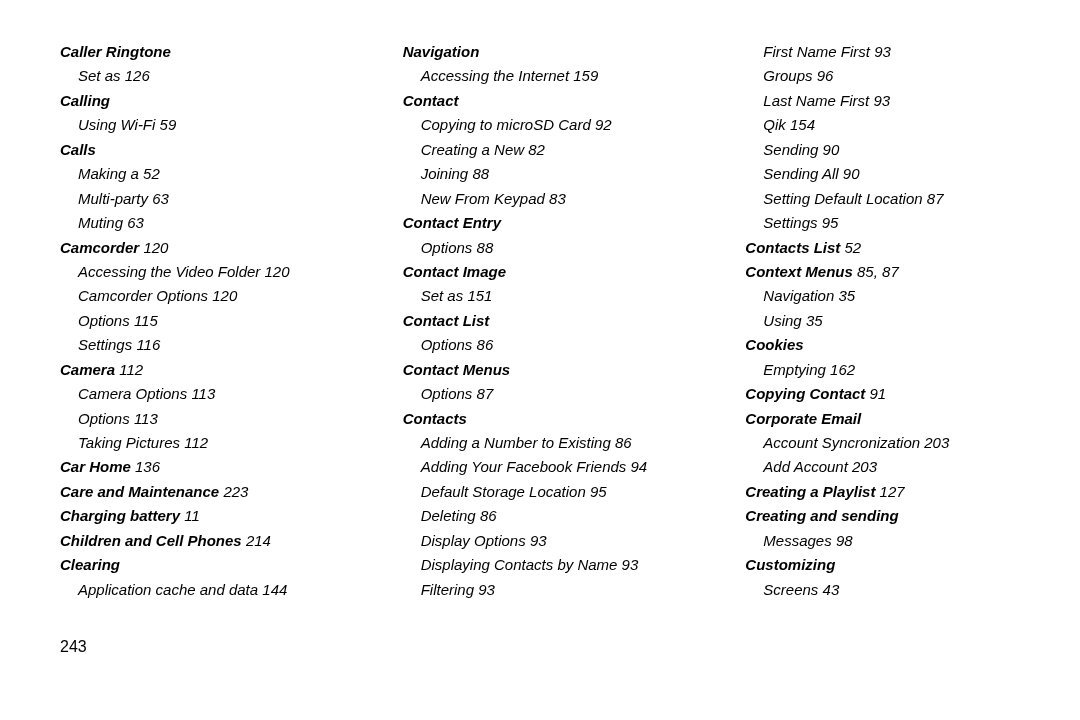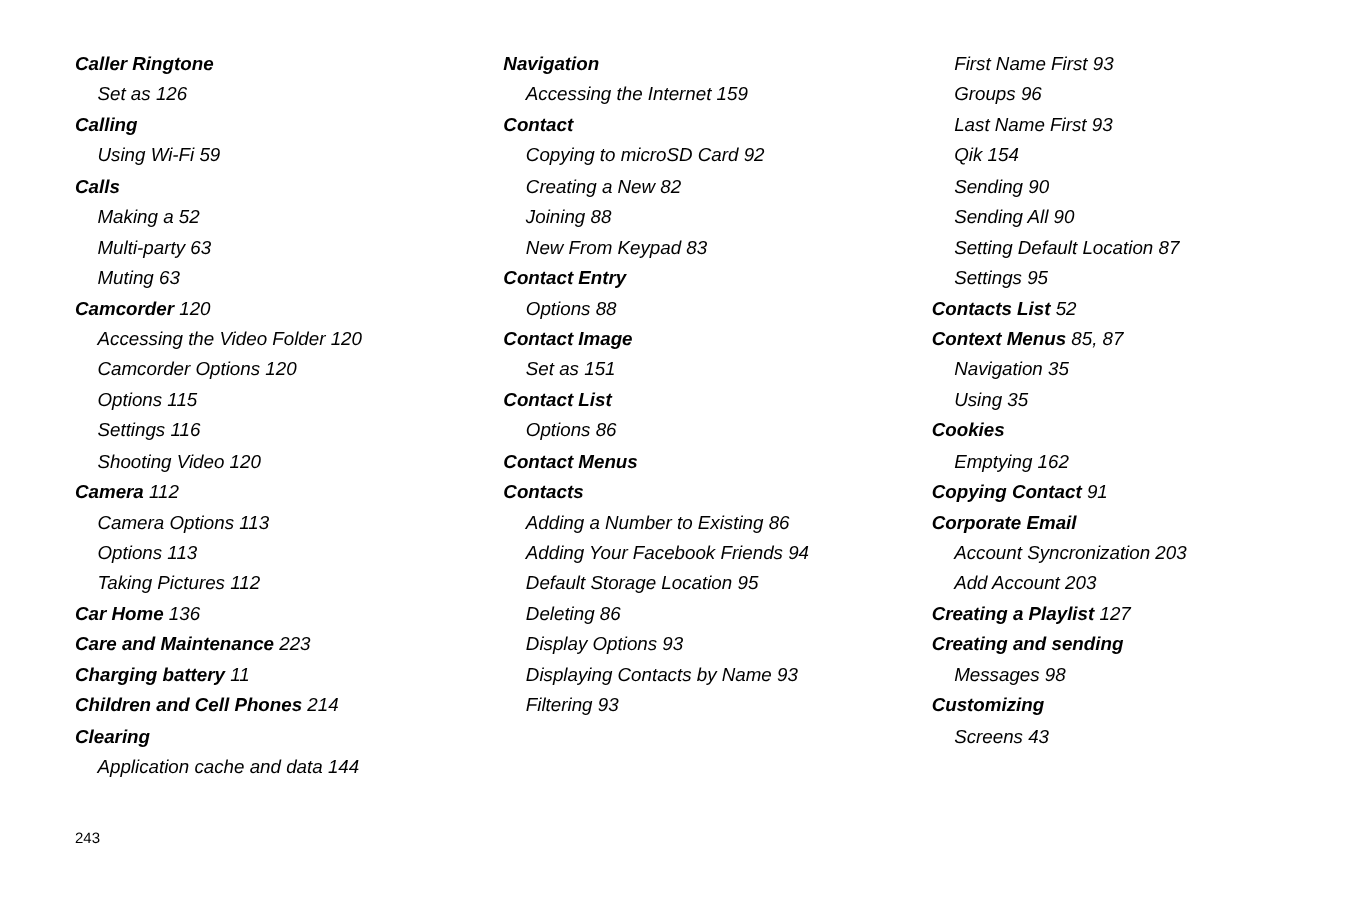--- a/index.html
+++ b/index.html
@@ -26,21 +26,21 @@
     font-weight: bold;
   }
   .indent {
     padding-left: 18px;
   }
   .num {
     font-weight: normal;
   }
   .pagenum {
     margin-top: 36px;
-    font-size: 12px;
+    font-size: 16px;
     padding-left: 0px;
   }
   .row { white-space: nowrap; }
 </style>
 </head>
 <body>
 
 <div class="columns">
   <div class="col" id="c1">
       <div class="row"><span class="hdr">Caller Ringtone</span></div>
@@ -49,21 +49,20 @@
       <div class="row indent"><span>Using Wi-Fi</span> <span class="num">59</span></div>
       <div class="row"><span class="hdr">Calls</span></div>
       <div class="row indent"><span>Making a</span> <span class="num">52</span></div>
       <div class="row indent"><span>Multi-party</span> <span class="num">63</span></div>
       <div class="row indent"><span>Muting</span> <span class="num">63</span></div>
       <div class="row"><span class="hdr">Camcorder</span> <span class="num">120</span></div>
       <div class="row indent"><span>Accessing the Video Folder</span> <span class="num">120</span></div>
       <div class="row indent"><span>Camcorder Options</span> <span class="num">120</span></div>
       <div class="row indent"><span>Options</span> <span class="num">115</span></div>
       <div class="row indent"><span>Settings</span> <span class="num">116</span></div>
-      <div class="row indent"><span>Shooting Video</span> <span class="num">120</span></div>
       <div class="row"><span class="hdr">Camera</span> <span class="num">112</span></div>
       <div class="row indent"><span>Camera Options</span> <span class="num">113</span></div>
       <div class="row indent"><span>Options</span> <span class="num">113</span></div>
       <div class="row indent"><span>Taking Pictures</span> <span class="num">112</span></div>
       <div class="row"><span class="hdr">Car Home</span> <span class="num">136</span></div>
       <div class="row"><span class="hdr">Care and Maintenance</span> <span class="num">223</span></div>
       <div class="row"><span class="hdr">Charging battery</span> <span class="num">11</span></div>
       <div class="row"><span class="hdr">Children and Cell Phones</span> <span class="num">214</span></div>
       <div class="row"><span class="hdr">Clearing</span></div>
       <div class="row indent"><span>Application cache and data</span> <span class="num">144</span></div>
@@ -76,20 +75,21 @@
       <div class="row indent"><span>Creating a New</span> <span class="num">82</span></div>
       <div class="row indent"><span>Joining</span> <span class="num">88</span></div>
       <div class="row indent"><span>New From Keypad</span> <span class="num">83</span></div>
       <div class="row"><span class="hdr">Contact Entry</span></div>
       <div class="row indent"><span>Options</span> <span class="num">88</span></div>
       <div class="row"><span class="hdr">Contact Image</span></div>
       <div class="row indent"><span>Set as</span> <span class="num">151</span></div>
       <div class="row"><span class="hdr">Contact List</span></div>
       <div class="row indent"><span>Options</span> <span class="num">86</span></div>
       <div class="row"><span class="hdr">Contact Menus</span></div>
+      <div class="row indent"><span>Options</span> <span class="num">87</span></div>
       <div class="row"><span class="hdr">Contacts</span></div>
       <div class="row indent"><span>Adding a Number to Existing</span> <span class="num">86</span></div>
       <div class="row indent"><span>Adding Your Facebook Friends</span> <span class="num">94</span></div>
       <div class="row indent"><span>Default Storage Location</span> <span class="num">95</span></div>
       <div class="row indent"><span>Deleting</span> <span class="num">86</span></div>
       <div class="row indent"><span>Display Options</span> <span class="num">93</span></div>
       <div class="row indent"><span>Displaying Contacts by Name</span> <span class="num">93</span></div>
       <div class="row indent"><span>Filtering</span> <span class="num">93</span></div>
     </div>
   <div class="col" id="c3">

